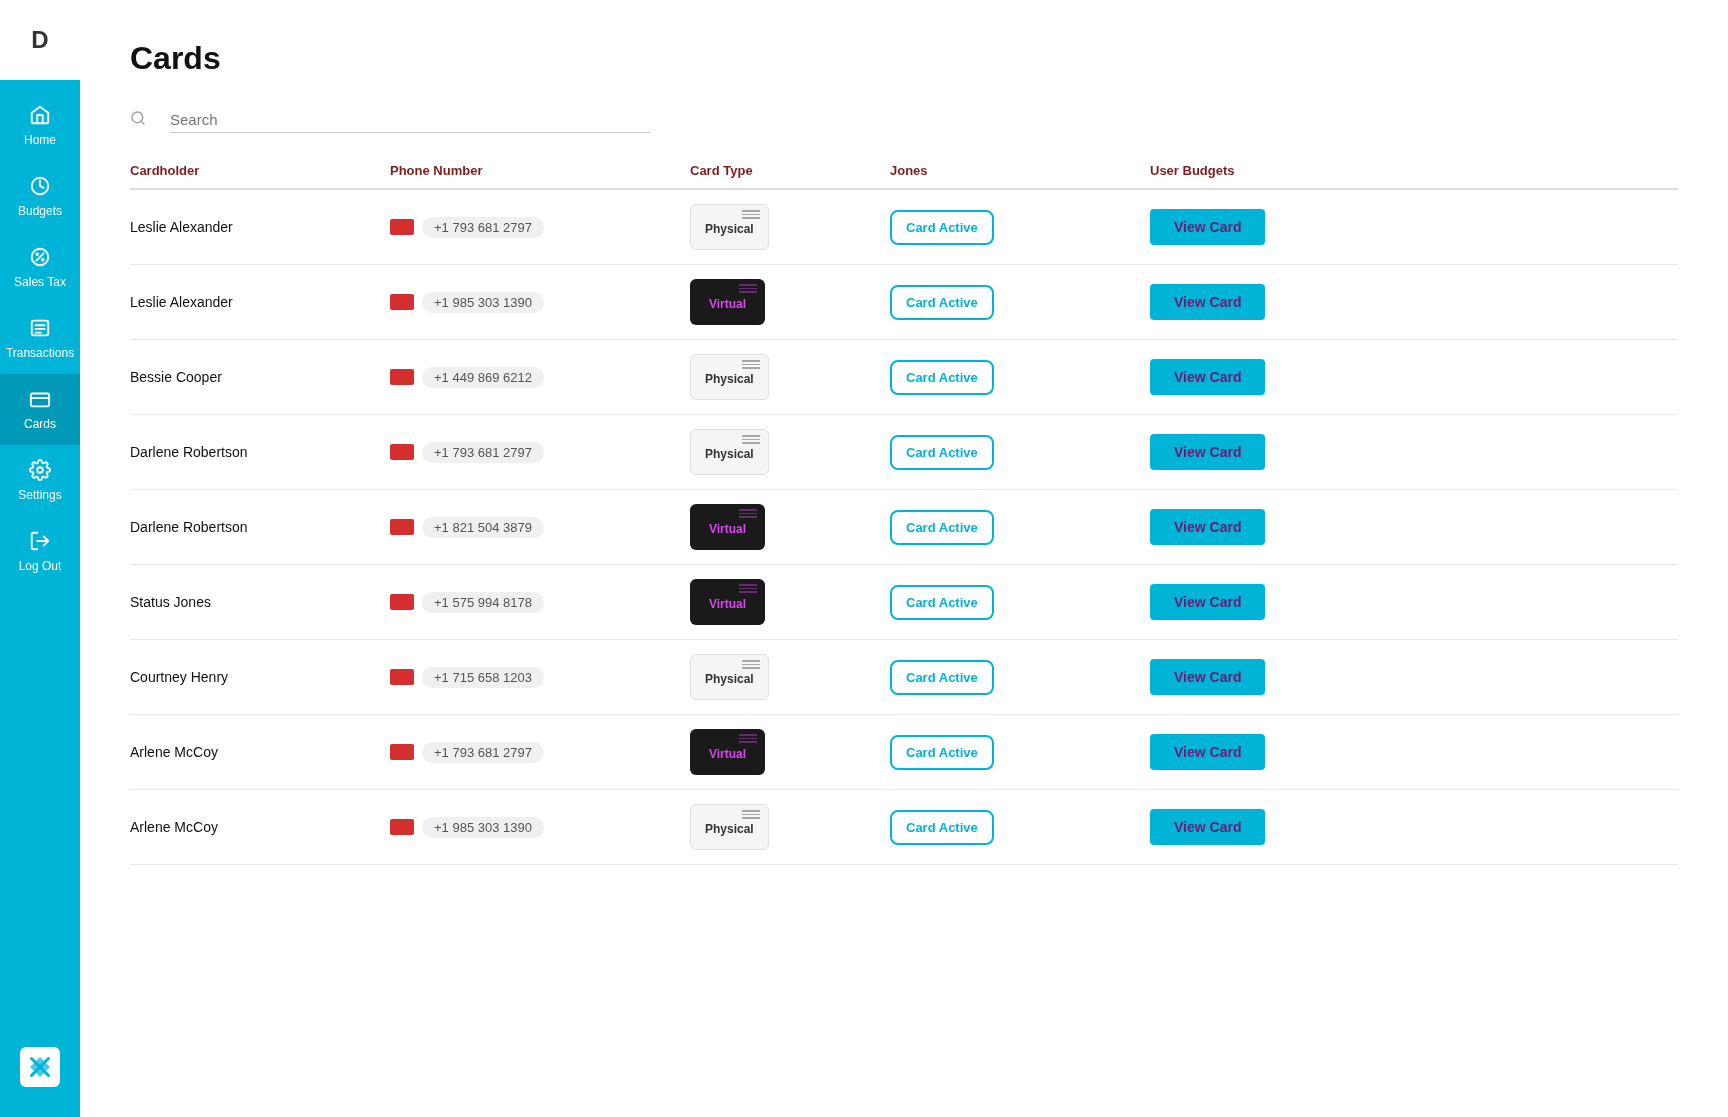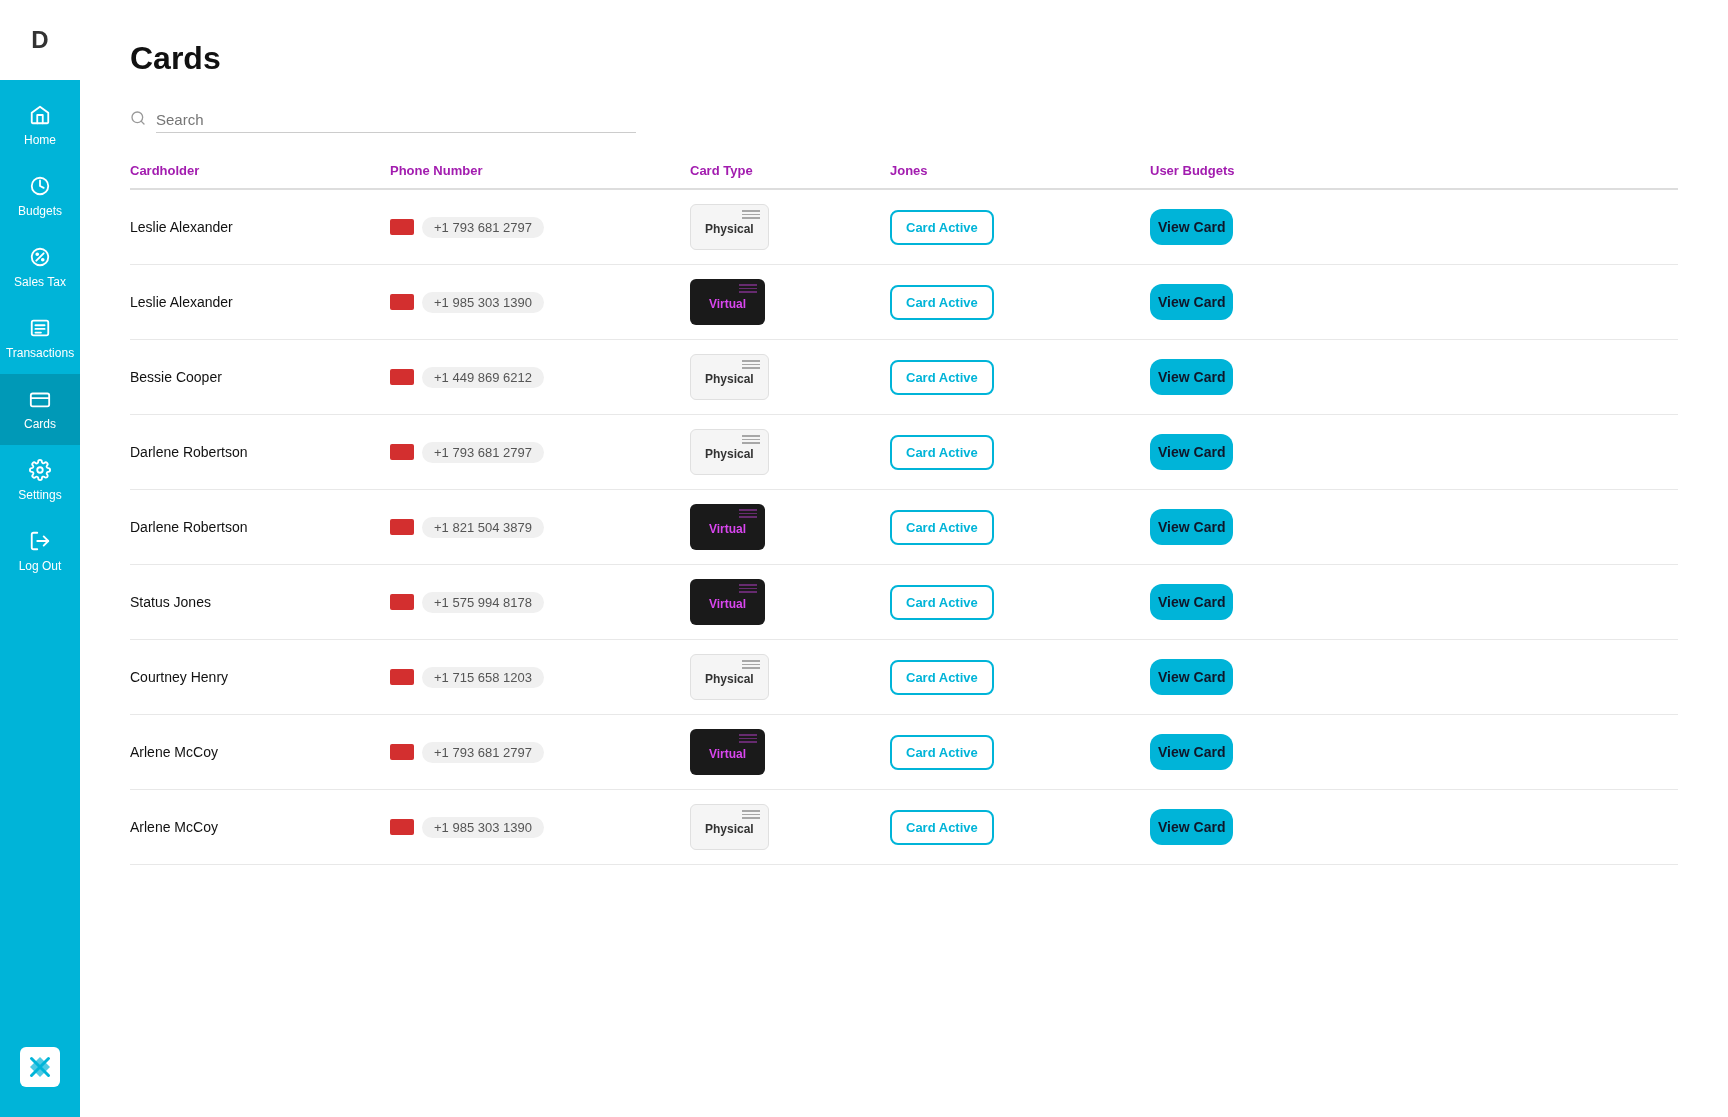--- a/index.html
+++ b/index.html
@@ -97,21 +97,21 @@
       font-size: 32px;
       font-weight: 800;
       color: #111;
       margin-bottom: 30px;
     }
 
     .search-container {
       margin-bottom: 20px;
       display: flex;
       align-items: center;
-      gap: 10px;
+      gap: 24px;
       max-width: 520px;
     }
 
     .search-icon-wrap {
       color: #999;
       font-size: 16px;
     }
 
     .search-input {
       border: none;
@@ -133,21 +133,21 @@
       display: grid;
       grid-template-columns: 260px 300px 200px 260px 200px;
       padding: 10px 0;
       border-bottom: 2px solid #ddd;
       margin-bottom: 0;
     }
 
     .table-header-cell {
       font-size: 13px;
       font-weight: 600;
-      color: #a21caf;
+      color: #7f1d1d;
     }
 
     .table-row {
       display: grid;
       grid-template-columns: 260px 300px 200px 260px 200px;
       align-items: center;
       padding: 14px 0;
       border-bottom: 1px solid #e8e8e8;
     }
 
@@ -243,24 +243,24 @@
       padding: 8px 14px;
       font-size: 13px;
       font-weight: 600;
       cursor: pointer;
       white-space: nowrap;
     }
 
     
     .view-card-btn {
       background: #00b4d8;
-      color: #0f172a;
+      color: #701a75;
       border: none;
-      border-radius: 12px;
-      padding: 10px 8px;
+      border-radius: 4px;
+      padding: 10px 24px;
       font-size: 14px;
       font-weight: 600;
       cursor: pointer;
       white-space: nowrap;
     }
   </style>
 </head>
 <body>
 
 <nav class="sidebar">

